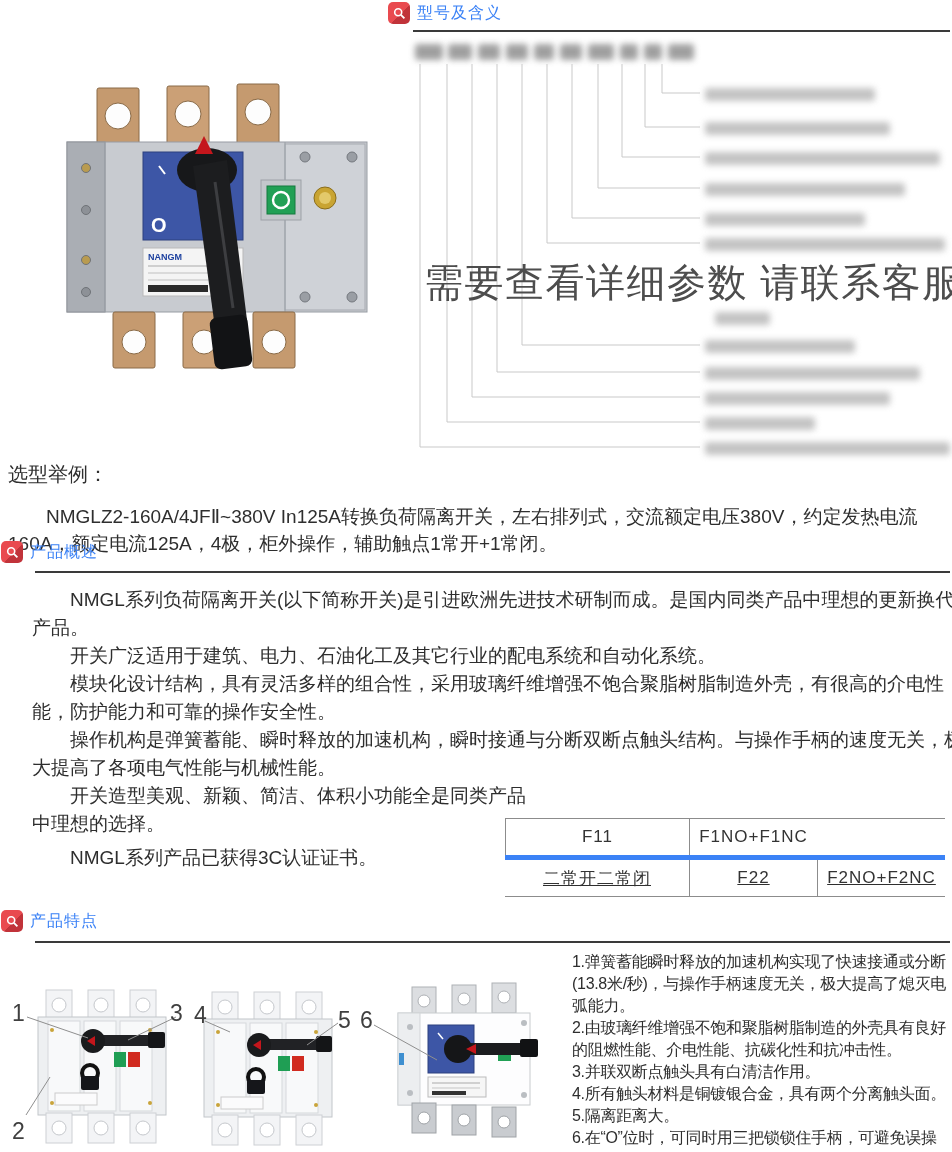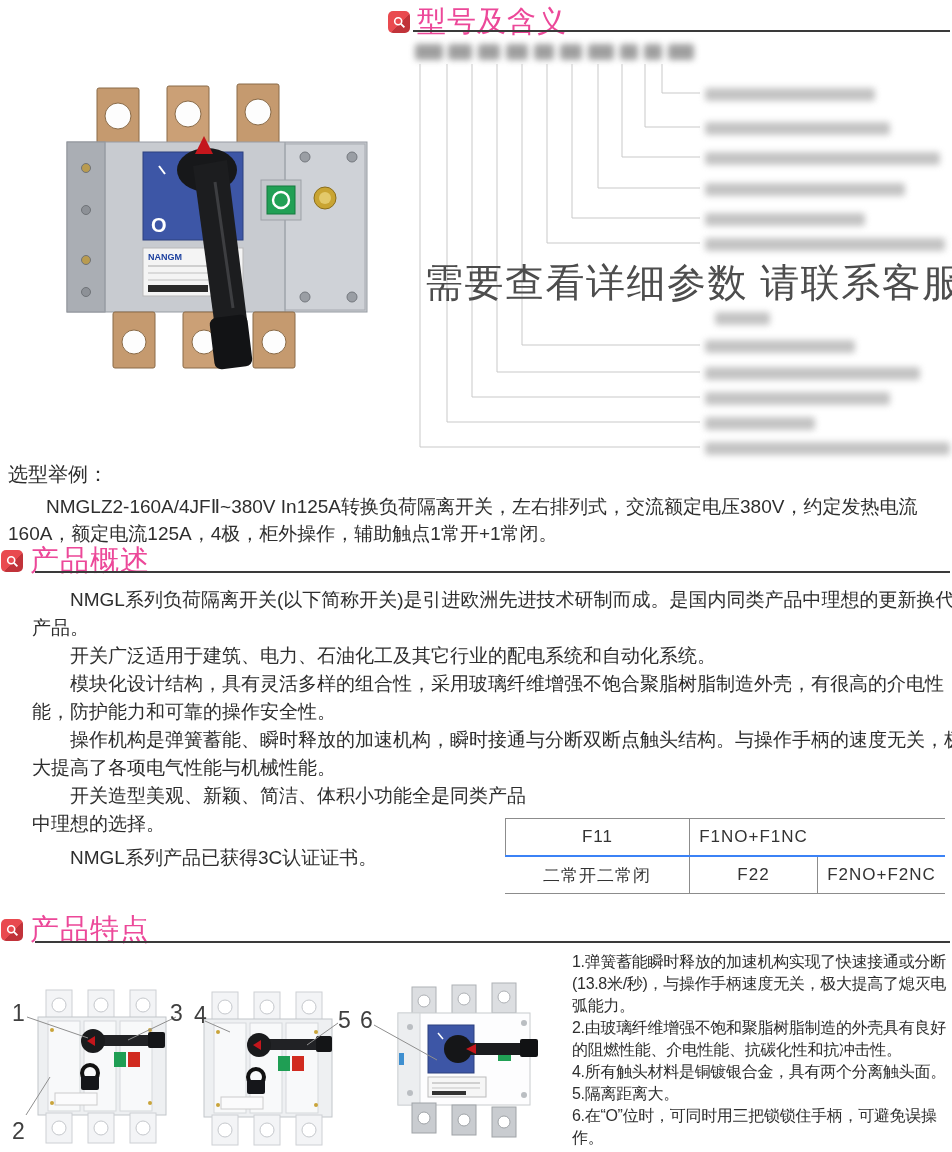--- a/index.html
+++ b/index.html
@@ -6,41 +6,41 @@
   body{
     width:952px;height:1152px;position:relative;background:#ffffff;
     font-family:"Liberation Sans","DejaVu Sans",sans-serif;color:#2e2e2e;overflow:hidden;
   }
   .abs{position:absolute;}
   
   .sec-head{position:absolute;display:flex;align-items:center;gap:7px;}
   .sec-icon{width:22px;height:22px;border-radius:5px;flex:0 0 22px;
     background:linear-gradient(135deg,#e94a4f 55%,#c1333a 55%);
     display:flex;align-items:center;justify-content:center;}
-  .sec-title{font-size:29px;color:#ec4899;letter-spacing:1px;white-space:nowrap;}
+  .sec-title{font-size:16px;color:#3b82f6;letter-spacing:1px;white-space:nowrap;}
   .sec-line{position:absolute;height:2px;background:#3a3a3a;}
   
   .tree{position:absolute;left:410px;top:40px;width:542px;height:426px;}
   .blur-bar{position:absolute;height:13px;background:#b5b5b5;opacity:.8;border-radius:3px;filter:blur(3px);}
   .code-bar{position:absolute;top:4px;height:16px;background:#8f8f8f;opacity:.85;border-radius:3px;filter:blur(3px);}
   .notice{position:absolute;left:424px;top:256px;font-size:39px;color:#4d4d4d;
     letter-spacing:1.5px;white-space:nowrap;z-index:5;}
   
   .selection{position:absolute;left:8px;top:461px;width:938px;}
-  .selection .lbl{font-size:20px;margin:0 0 5px 0;}
+  .selection .lbl{font-size:20px;margin:0 0 15px 0;}
   .selection .txt{font-size:19px;line-height:27px;margin:0;text-indent:2em;}
   
   .overview-body{position:absolute;left:8px;top:586px;width:940px;font-size:19px;line-height:28px;margin-left:24px;}
   .overview-body p{margin:0;text-indent:2em;}
   .narrow{width:498px;}
   
   .aux-table{position:absolute;left:505px;top:818px;width:440px;
     border-top:1px solid #8c8c8c;border-bottom:1px solid #8c8c8c;}
   .aux-table .row{display:grid;grid-template-columns:184px 128px 128px;height:36px;}
-  .aux-table .row + .row{border-top:2px solid #3b82f6;}
+  .aux-table .row + .row{border-top:5px solid #3b82f6;text-decoration:underline;}
   .aux-table .cell{display:flex;align-items:center;justify-content:center;
     font-size:17px;letter-spacing:1px;color:#333;}
   .aux-table .c2,.aux-table .c3{border-left:1px solid #8c8c8c;}
   
   .features-text{position:absolute;left:572px;top:951px;width:380px;
     font-size:16px;line-height:22px;letter-spacing:-0.3px;}
   .features-text div{margin:0;}
 </style>
 </head>
 <body>
@@ -337,16 +337,17 @@
     <text x="170" y="66">3</text>
     <text x="194" y="68">4</text>
     <text x="338" y="73">5</text>
     <text x="360" y="73">6</text>
   </g>
 </svg>
 
 <div class="features-text">
   <div>1.弹簧蓄能瞬时释放的加速机构实现了快速接通或分断(13.8米/秒)，与操作手柄速度无关，极大提高了熄灭电弧能力。</div>
   <div>2.由玻璃纤维增强不饱和聚脂树脂制造的外壳具有良好的阻燃性能、介电性能、抗碳化性和抗冲击性。</div>
+  <div>3.并联双断点触头具有白清洁作用。</div>
   <div>4.所有触头材料是铜镀银合金，具有两个分离触头面。</div>
   <div>5.隔离距离大。</div>
   <div>6.在“O”位时，可同时用三把锁锁住手柄，可避免误操作。</div>
 </div>
 
 </body></html>

